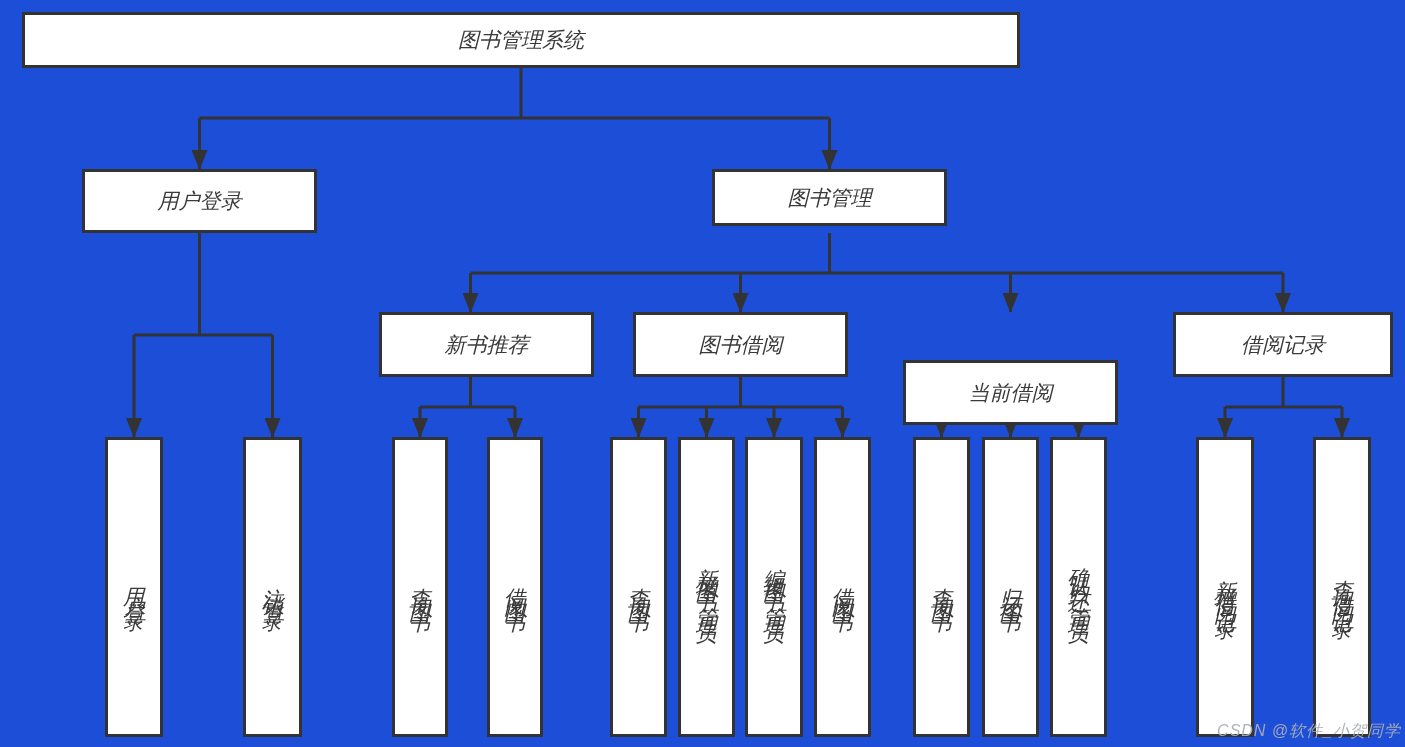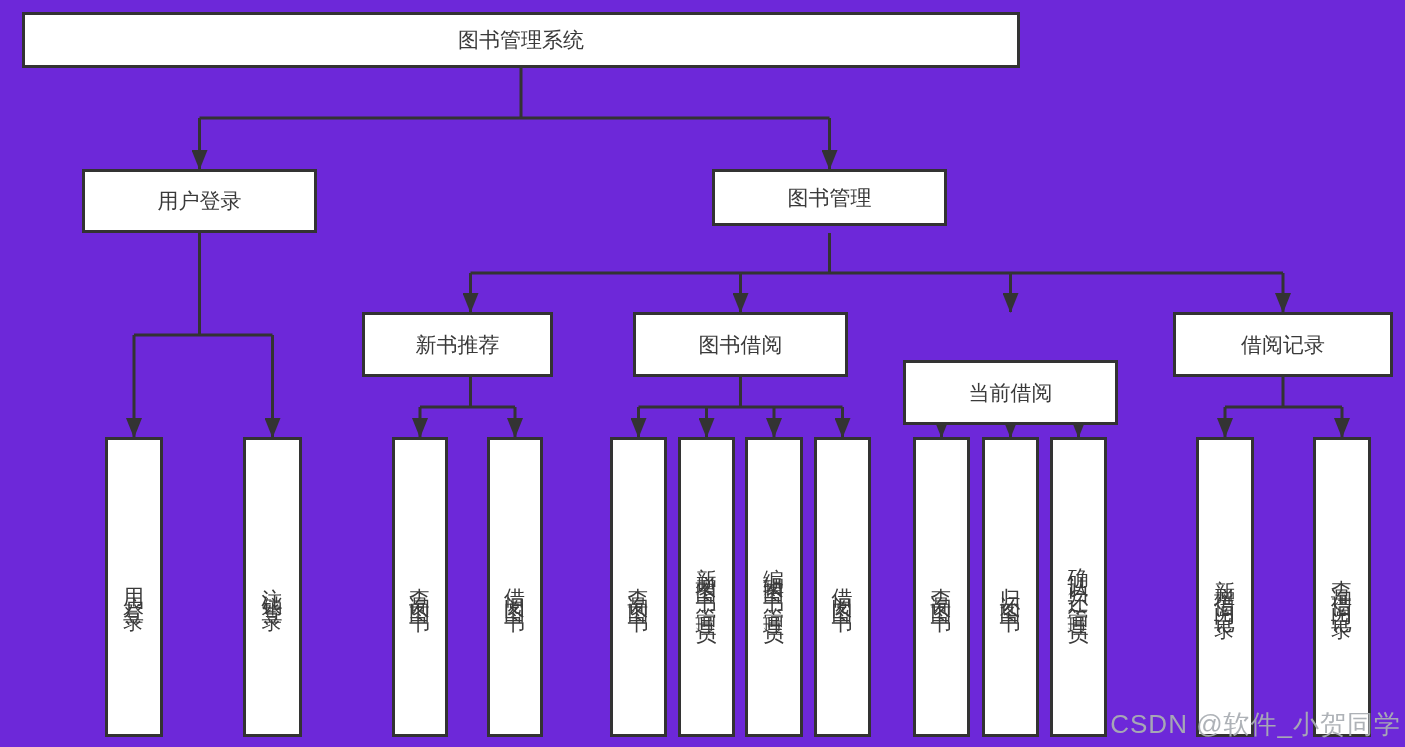--- a/index.html
+++ b/index.html
@@ -1,23 +1,24 @@
 <!DOCTYPE html>
 <html><head>
 <meta charset="utf-8">
 <style>
   html, body { margin: 0; padding: 0; background: #ffffff; }
   .canvas {
     position: relative;
     width: 1405px;
     height: 747px;
-    background: #6d28d9;
+    background: #1d4ed8;
     font-family: "Liberation Sans", sans-serif;
     color: #3a3a3a;
     overflow: hidden;
+    font-style: italic;
   }
   .connectors {
     position: absolute;
     left: 0; top: 0;
     width: 1405px; height: 747px;
   }
   .box {
     position: absolute;
     box-sizing: border-box;
     background: #ffffff;
@@ -38,21 +39,21 @@
     text-orientation: mixed;
     letter-spacing: 8px;
     font-size: 21px;
     line-height: 1;
     white-space: nowrap;
   }
   .watermark {
     position: absolute;
     right: 4px;
     bottom: 5px;
-    font-size: 26px;
+    font-size: 16px;
     color: rgba(170, 174, 179, 0.95);
     letter-spacing: 1px;
     z-index: 5;
     pointer-events: none;
   }
 </style>
 </head>
 <body>
 
 <div class="canvas">
@@ -111,21 +112,21 @@
     <span>图书管理系统</span>
   </div>
 
   <div class="box" style="left:82px; top:169px; width:235px; height:64px;">
     <span>用户登录</span>
   </div>
   <div class="box" style="left:712px; top:169px; width:235px; height:57px;">
     <span>图书管理</span>
   </div>
 
-  <div class="box" style="left:362px; top:312px; width:191px; height:65px;">
+  <div class="box" style="left:379px; top:312px; width:215px; height:65px;">
     <span>新书推荐</span>
   </div>
   <div class="box" style="left:633px; top:312px; width:215px; height:65px;">
     <span>图书借阅</span>
   </div>
   <div class="box" style="left:903px; top:312px; width:215px; height:65px;margin-top:48px;">
     <span>当前借阅</span>
   </div>
   <div class="box" style="left:1173px; top:312px; width:220px; height:65px;">
     <span>借阅记录</span>

